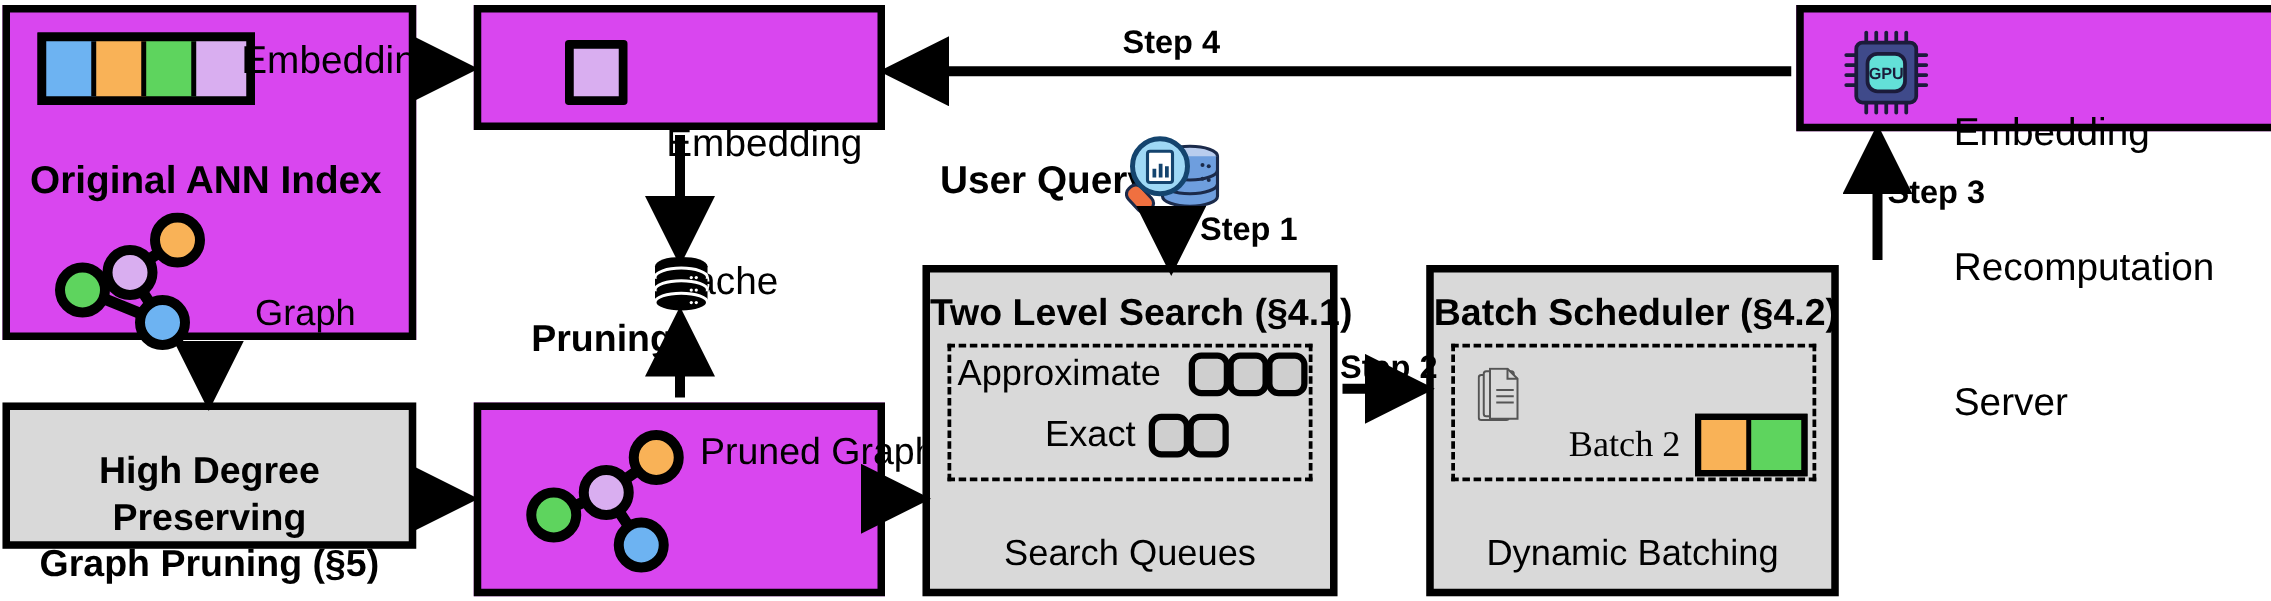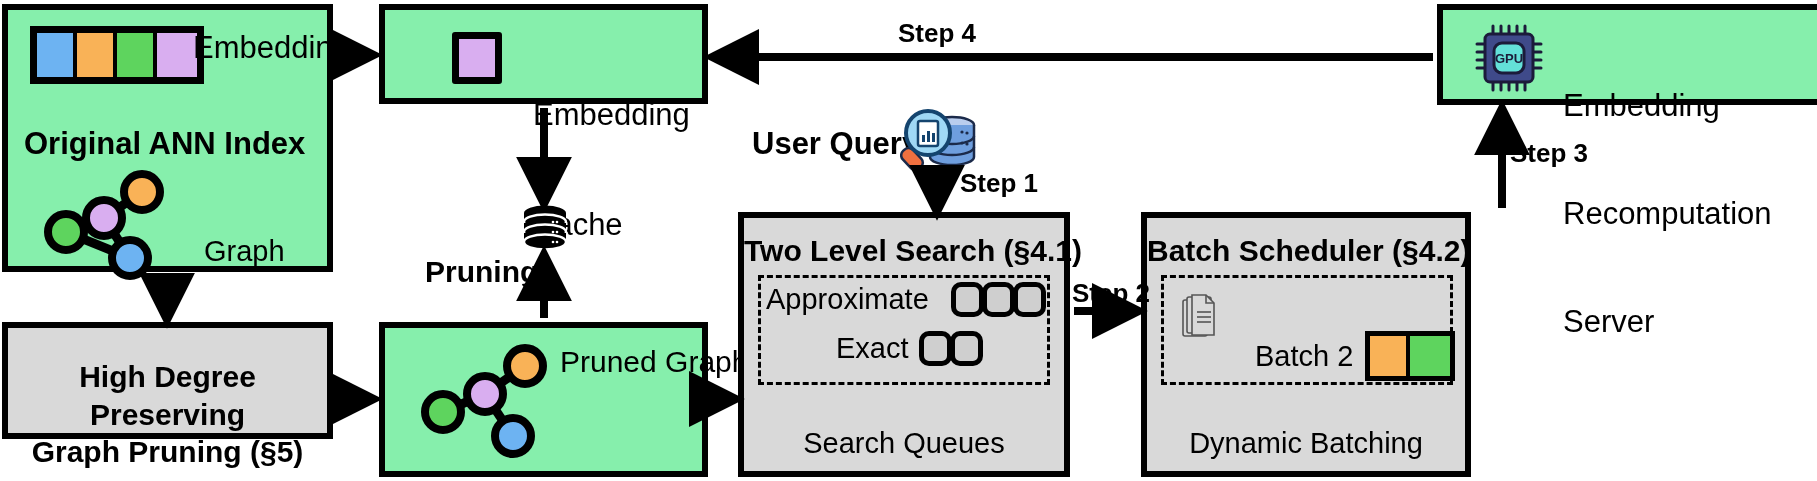--- a/index.html
+++ b/index.html
@@ -11,21 +11,21 @@
   #canvas {
     position: relative;
     width: 1817px;
     height: 481px;
     background: #ffffff;
     overflow: hidden;
   }
   .box {
     position: absolute;
     border: 6px solid #000;
-    background: #86efac;
+    background: #d946ef;
   }
   .box.shaded { background: #d9d9d9; }
   .lbl { position: absolute; white-space: pre; line-height: 1.16; }
 
   
   #box-ann { left: 2px; top: 4px; width: 331px; height: 268px; }
   #emb-strip {
     position: absolute; left: 22px; top: 16px;
     display: flex; border: 7px solid #000; background: #000;
   }
@@ -86,21 +86,21 @@
   #batch-title { left: 0; top: 16px; width: 100%; text-align: center; font-size: 30px; font-weight: bold; }
   #batch-dash { left: 14px; top: 57px; width: 292px; height: 110px; }
   #docs-icon { position: absolute; left: 35px; top: 76px; width: 42px; height: 50px; }
   #batch-dynamic { left: 0; bottom: 10px; width: 100%; text-align: center; font-size: 29px; }
   .brow { position: absolute; display: flex; align-items: center; }
   .brow .blabel { font-size: 29px; }
   .bcells { display: flex; margin-left: 12px; border: 5px solid #000; background: #000; }
   .bcell { width: 40px; height: 40px; border-right: 4px solid #000; }
   .bcell:last-child { border-right: none; }
   #brow-1 { left: 108px; top: 64px; }
-  #brow-2 { left: 108px; top: 113px; }
+  #brow-2 { left: 108px; top: 113px; font-family: Liberation Serif, serif; }
 
   
   #box-server { left: 1437px; top: 4px; width: 399px; height: 101px; }
   #gpu-icon { position: absolute; left: 30px; top: 12px; width: 72px; height: 72px; }
   #server-text { left: 120px; top: 6px; font-size: 31px; line-height: 1.16; }
 
   
   #wires { position: absolute; left: 0; top: 0; width: 1817px; height: 481px; pointer-events: none; }
 
   

